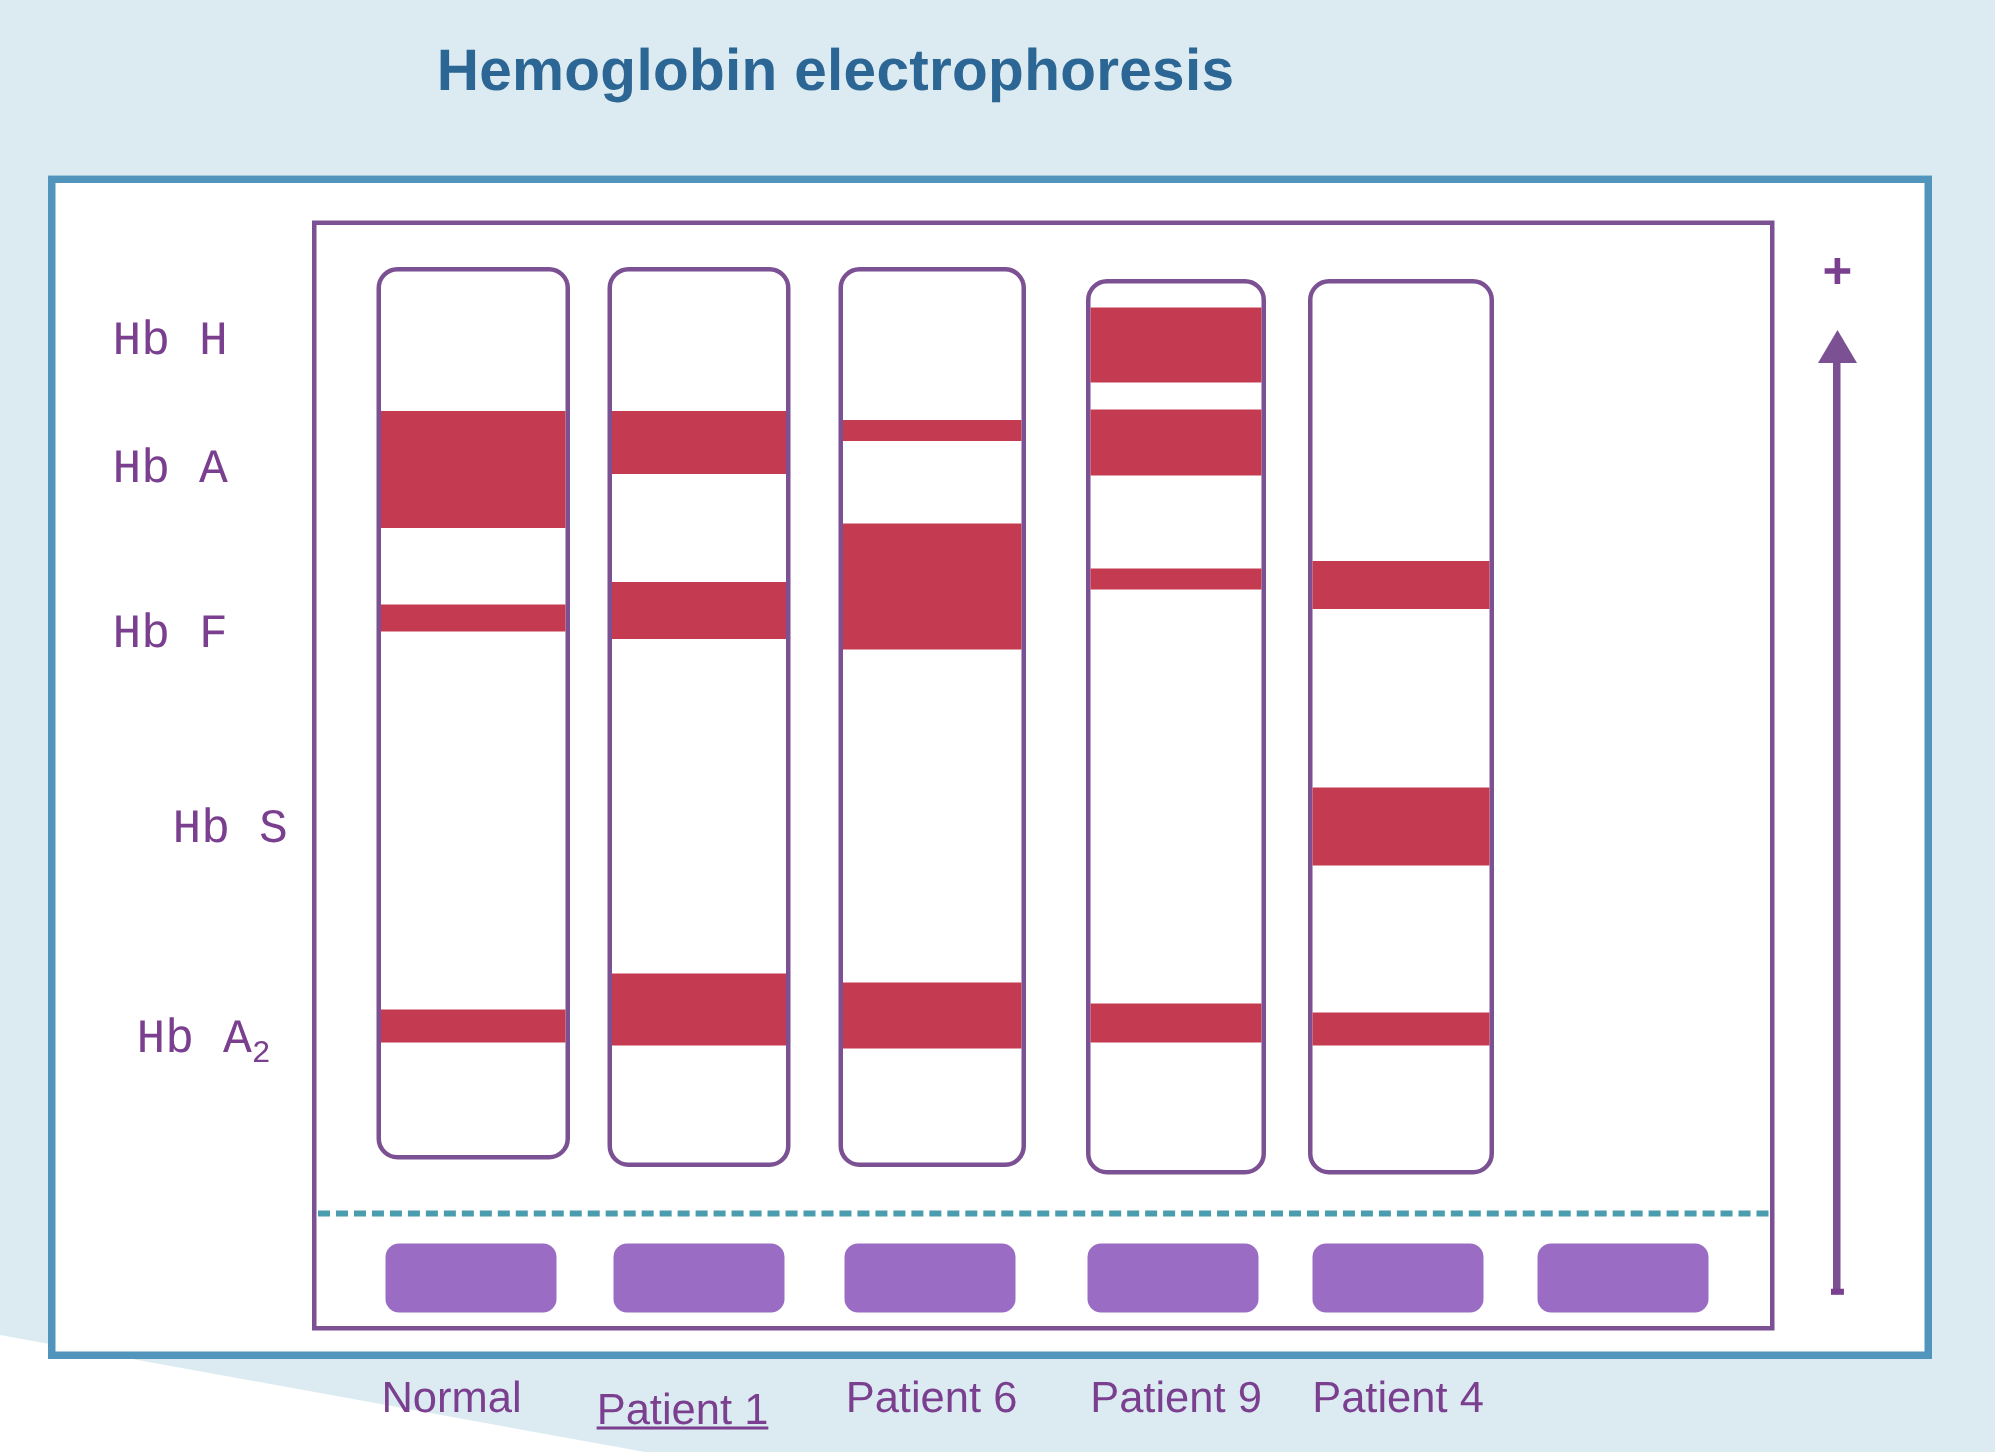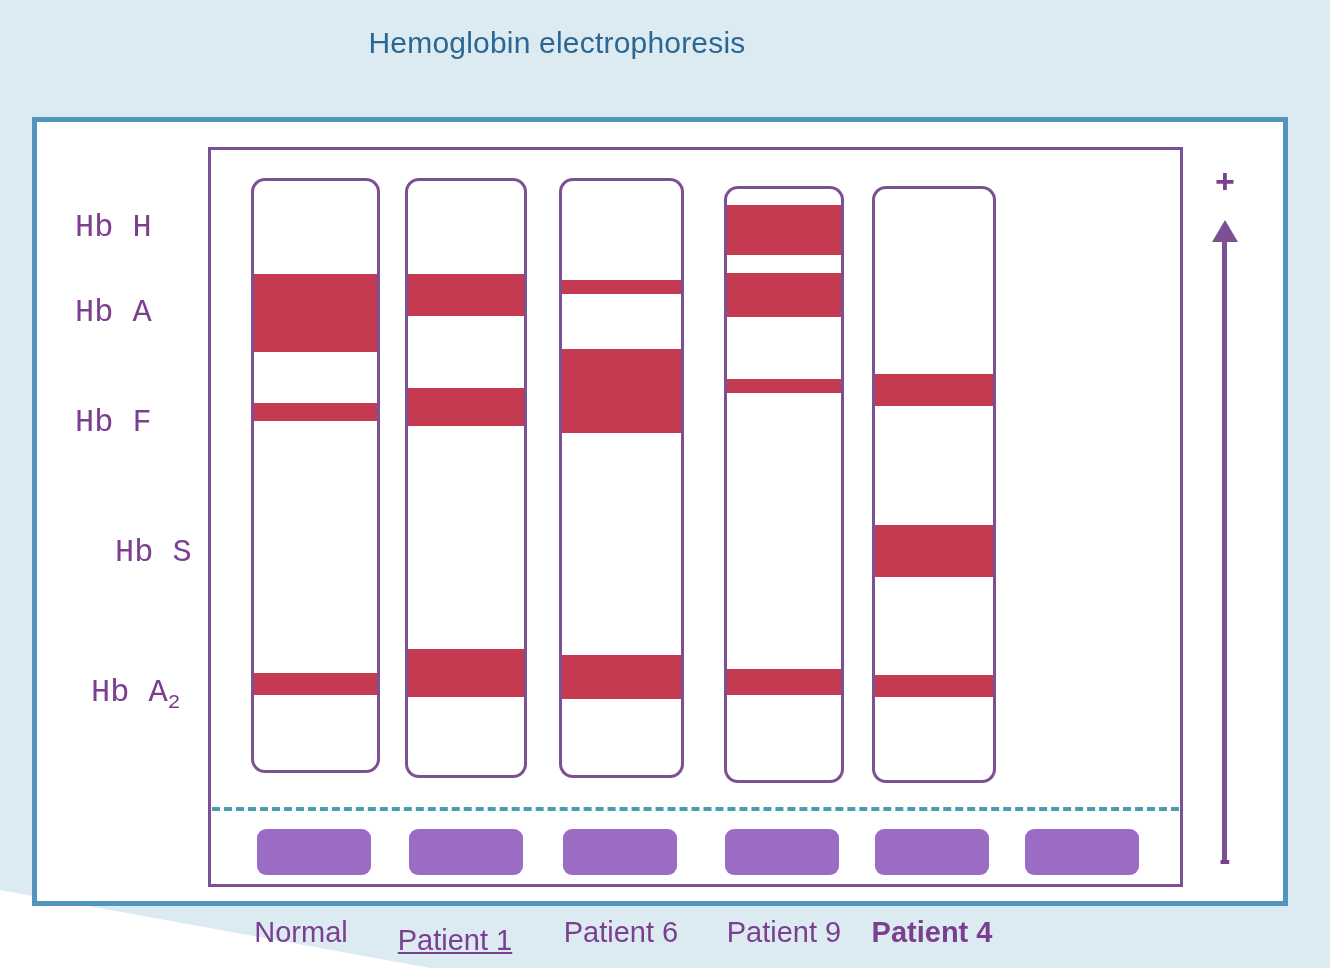--- a/index.html
+++ b/index.html
@@ -11,21 +11,21 @@
   
   #wedge{
     position:absolute;left:0;bottom:0;width:430px;height:78px;
     background:#ffffff;
     clip-path:polygon(0 0, 0 100%, 430 100%, 0 100%);
     -webkit-clip-path:polygon(0% 0%, 0% 100%, 100% 100%);
     z-index:0;
   }
   #title{
     position:absolute;top:26px;left:0;width:1114px;text-align:center;
-    font-size:30px;font-weight:normal;letter-spacing:.2px;
+    font-size:39px;font-weight:bold;letter-spacing:.2px;
     color:#2c6694;
     z-index:3;
   }
   
   #panel{
     position:absolute;left:32px;top:117px;width:1256px;height:789px;
     background:#ffffff;border:5px solid #5195bc;box-sizing:border-box;
     z-index:2;
   }
   
@@ -137,13 +137,13 @@
   <div id="arrowhead" style="left:1175px;top:98px;"></div>
   <div id="arrowline" style="left:1185px;top:118px;height:620px;"></div>
   <div id="minus" style="left:1168px;top:718px;">-</div>
 
 </div>
 
 <div class="cap" style="left:199px;top:916px;width:204px;">Normal</div>
 <div class="cap" style="left:353px;top:924px;width:204px;text-decoration:underline;">Patient 1</div>
 <div class="cap" style="left:519px;top:916px;width:204px;">Patient 6</div>
 <div class="cap" style="left:682px;top:916px;width:204px;">Patient 9</div>
-<div class="cap" style="left:830px;top:916px;width:204px;font-weight:bold;">Patient 4</div>
+<div class="cap" style="left:830px;top:916px;width:204px;">Patient 4</div>
 
 </body></html>

